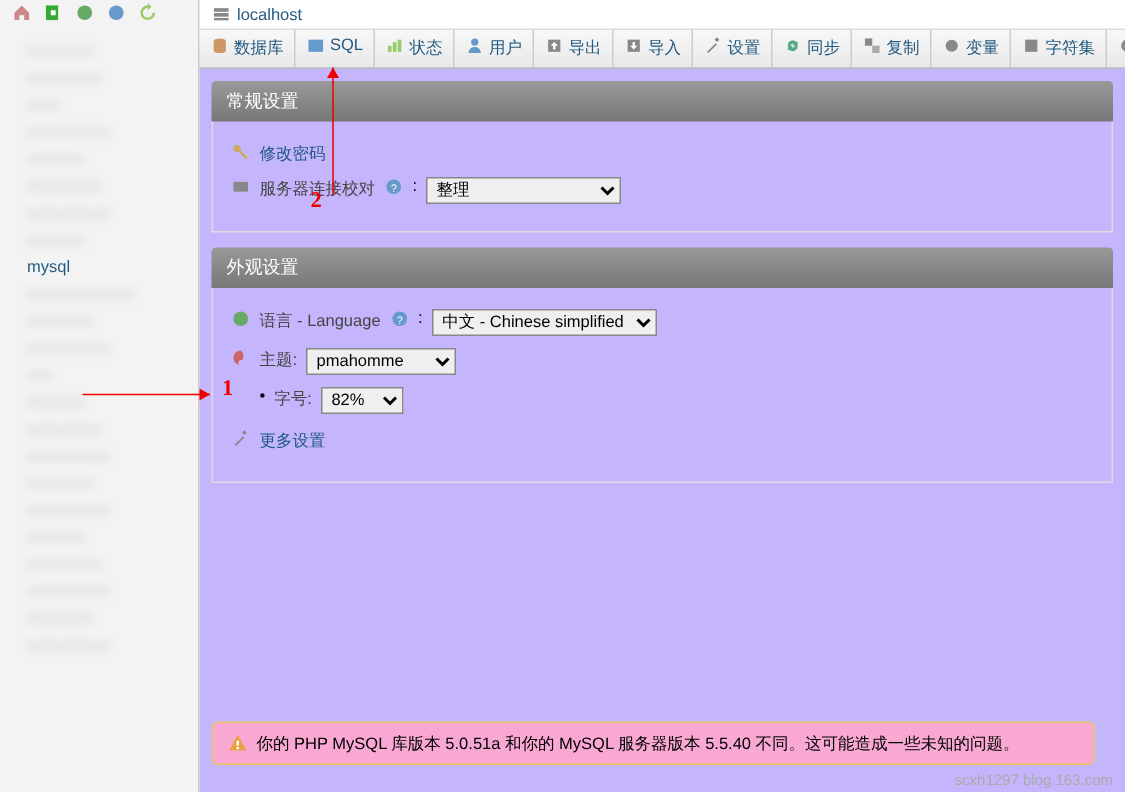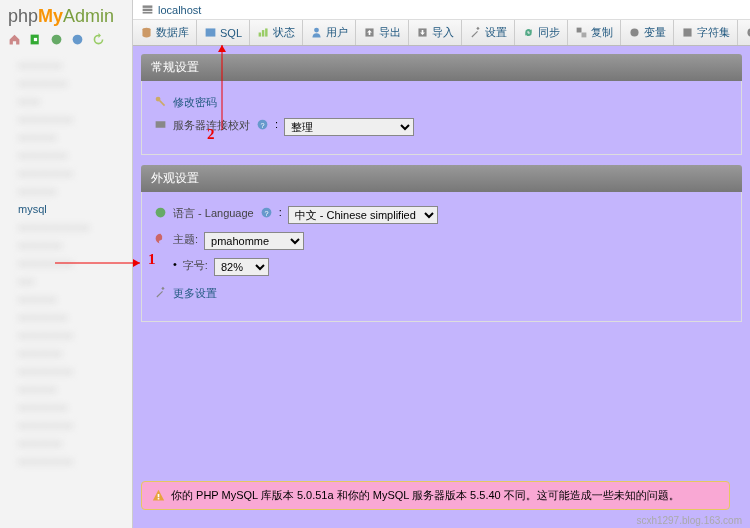--- a/index.html
+++ b/index.html
@@ -10,43 +10,40 @@
 .logo .p2 { color: #f89406; }
 .logo .p3 { color: #7a9e3f; font-weight: normal; }
 .toolbar-icons { padding: 2px 8px 6px; display: flex; gap: 8px; }
 .recent-select { margin: 4px 6px; width: 120px; border: 1px solid #aaa; background: #fff; padding: 1px 2px; font-size: 11px; }
 .dblist { padding: 4px 2px; }
 .dbitem { padding: 3px 6px 3px 16px; color: #ccc; font-size: 11px; filter: blur(3px); }
 .dbitem.visible { filter: none; color: #235a81; }
 .main { position: absolute; left: 133px; top: 0; right: 0; height: 528px; background: #c4b5fd; }
 .breadcrumb { background: #fff; border-bottom: 1px solid #ddd; padding: 3px 8px; font-size: 11px; color: #235a81; display: flex; align-items: center; gap: 4px; }
 .tabs { background: linear-gradient(#f8f8f8,#e8e8e8); border-bottom: 1px solid #bbb; display: flex; padding: 0; height: 26px; }
-.tab { display: flex; align-items: center; gap: 3px; padding: 4px 7px; border-right: 1px solid #ccc; cursor: pointer; color: #235a81; font-size: 11px; white-space: nowrap; }
+.tab { display: flex; align-items: flex-start; gap: 3px; padding: 4px 7px; border-right: 1px solid #ccc; cursor: pointer; color: #235a81; font-size: 11px; white-space: nowrap; }
 .tab.last { border-right: none; }
 .content { padding: 8px; }
 .panel-header { background: linear-gradient(#999,#777); color: #fff; padding: 5px 10px; font-size: 12px; border-radius: 3px 3px 0 0; }
 .panel-body { border: 1px solid #ddd; border-top: none; padding: 10px 12px 14px; margin-bottom: 10px; }
 .row { display: flex; gap: 6px; padding: 4px 0; font-size: 11px; }
 .row label { color: #444; }
 .link { color: #235a81; text-decoration: none; cursor: pointer; }
 select.field { border: 1px solid #888; padding: 1px 2px; font-size: 11px; min-width: 100px; }
 .more-link { padding: 6px 0; }
 .notice { border: 1px solid #e6c760; background: #f9a8d4; border-radius: 4px; padding: 6px 10px; margin: 4px 8px 0; font-size: 11px; display: flex; align-items: center; gap: 6px; position: absolute; bottom: 18px; left: 133px; right: 12px; }
 .watermark { position: absolute; right: 8px; bottom: 2px; font-size: 10px; color: #aaa; }
 .icon { width: 13px; height: 13px; display: inline-block; flex-shrink: 0; }
 .arrow { position: absolute; pointer-events: none; }
 .annot { position: absolute; color: #e00; font-size: 15px; font-weight: bold; font-family: serif; pointer-events: none; }
 </style>
 </head>
 <body>
 
 <div class="sidebar">
-  <div class="logo">
-    <span class="p1">php</span><span class="p2">My</span><span class="p3">Admin</span>
-  </div>
   <div class="toolbar-icons">
     <span class="icon"><svg viewBox="0 0 16 16">
           <path fill="#c88" d="M2 8l6-6 6 6v6h-4v-4h-4v4h-4z"></path>
         </svg></span>
     <span class="icon"><svg viewBox="0 0 16 16">
           <rect fill="#3a3" x="2" y="2" width="10" height="12"></rect>
           <path fill="#fff" d="M6 6h4v4h-4z"></path>
         </svg></span>
     <span class="icon"><svg viewBox="0 0 16 16">
           <circle fill="#6a6" cx="8" cy="8" r="6"></circle>

